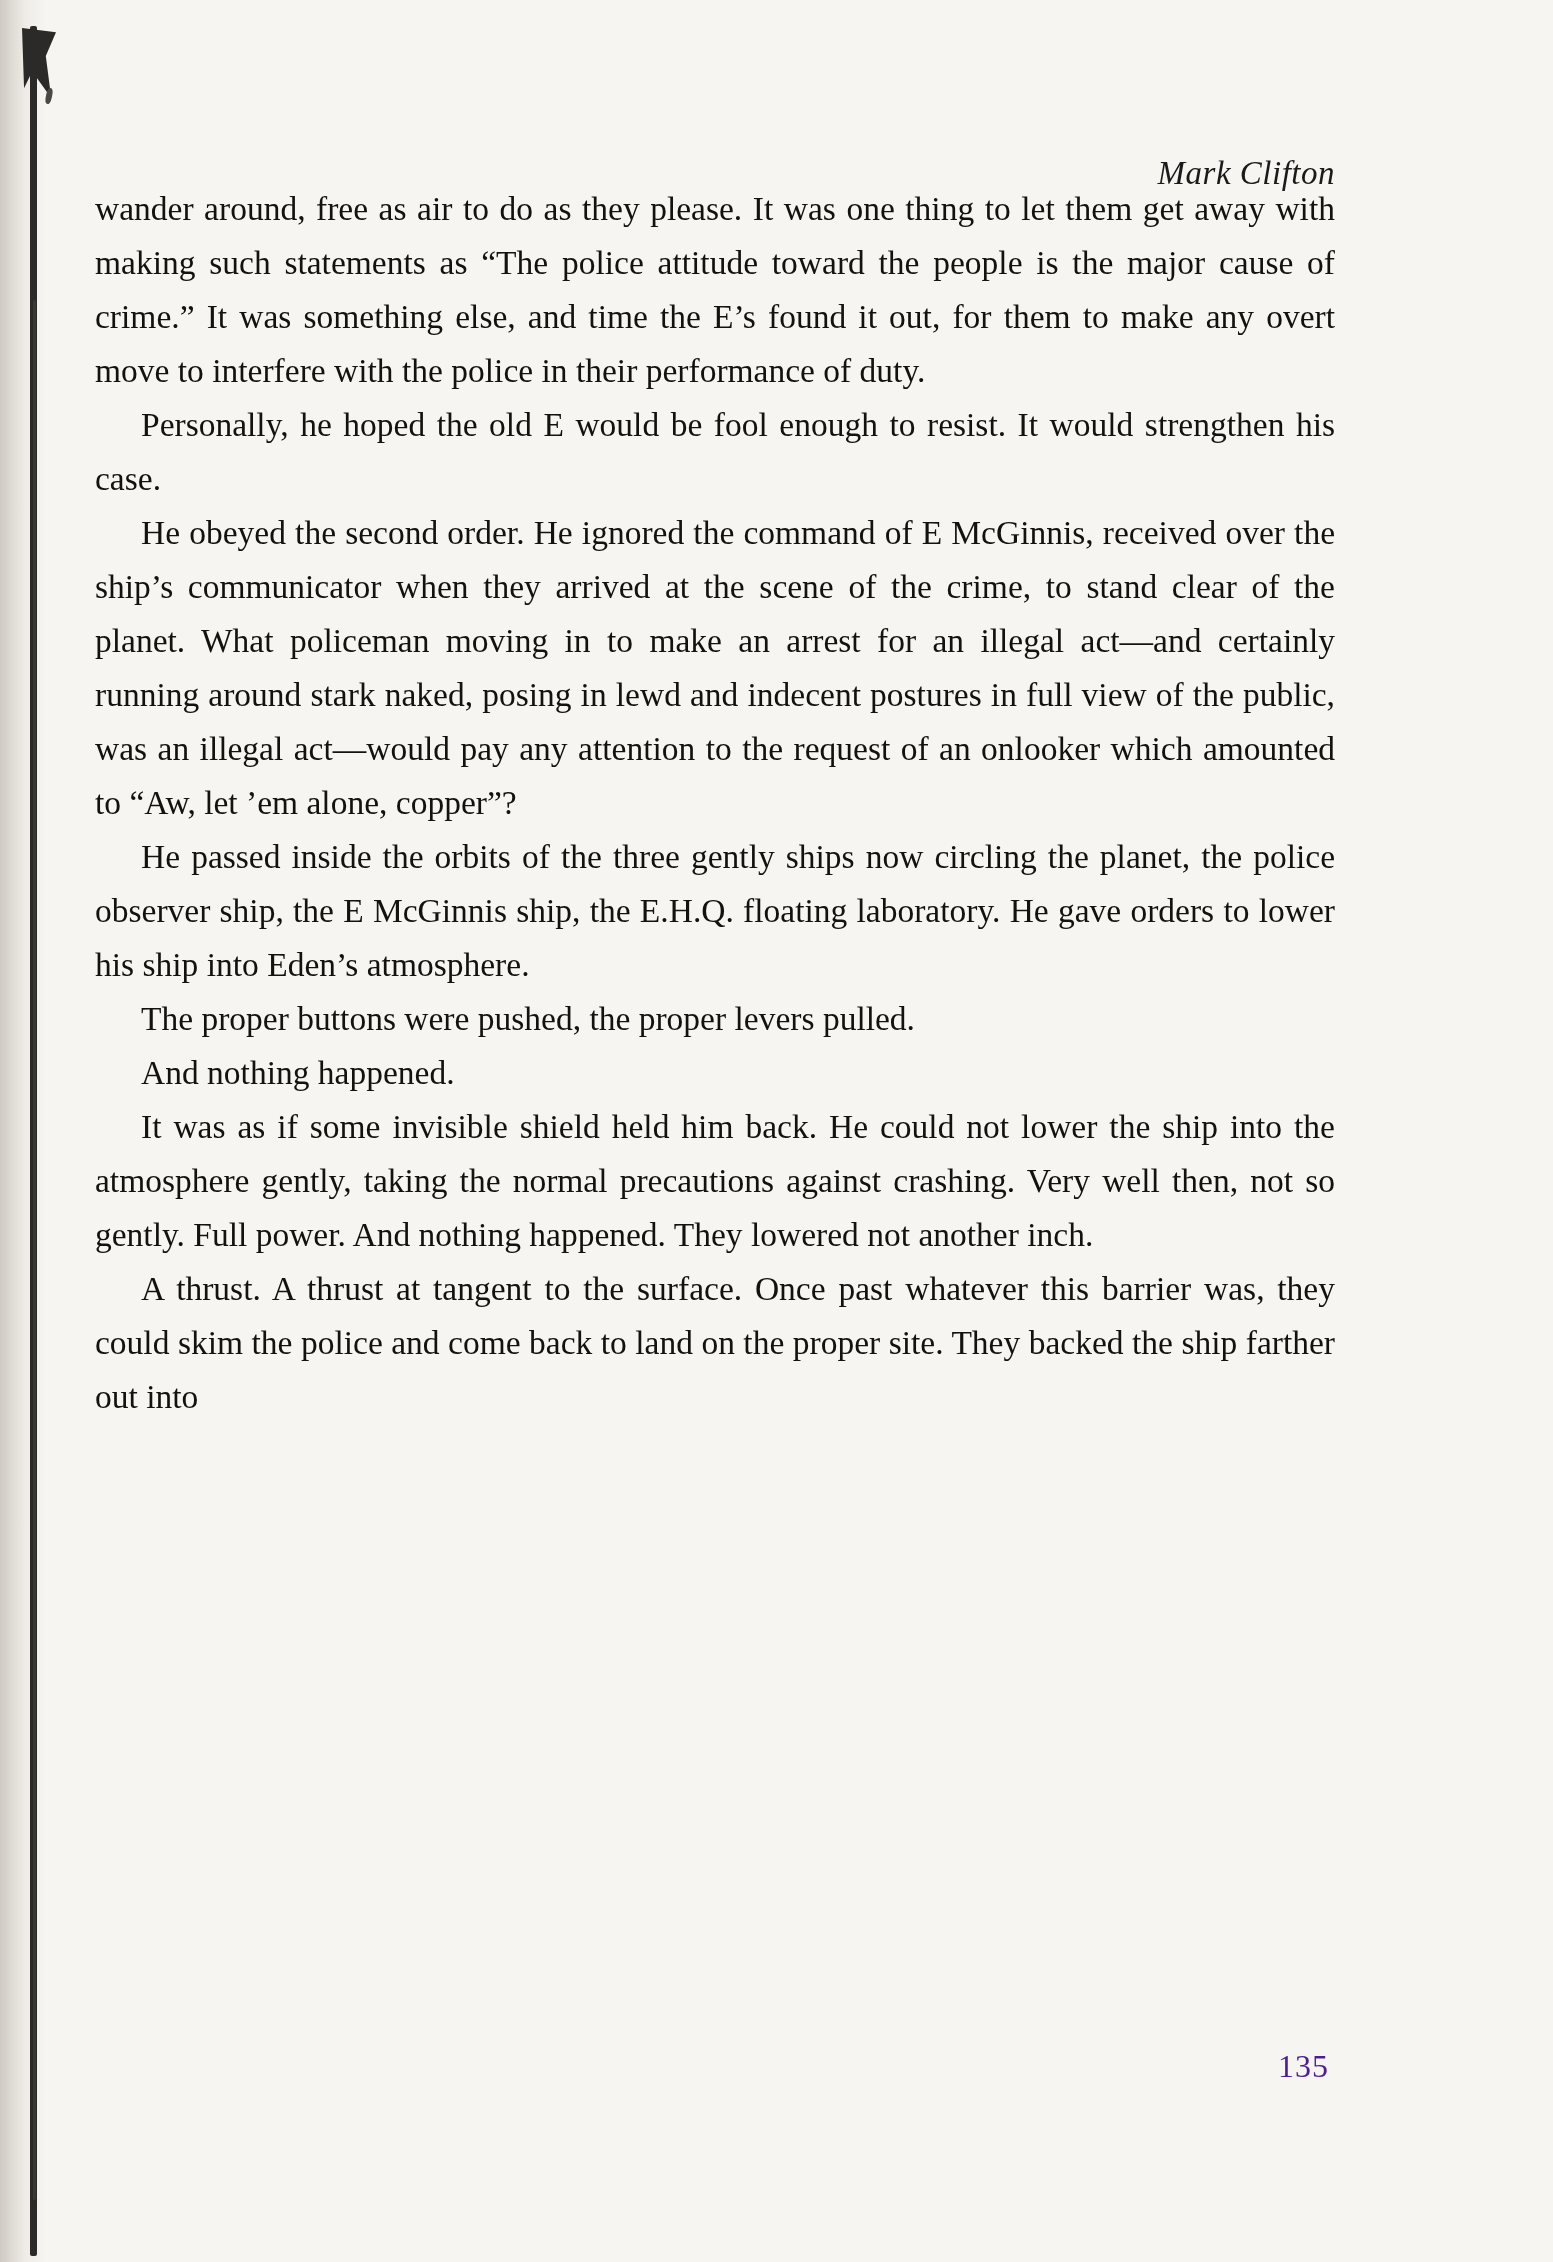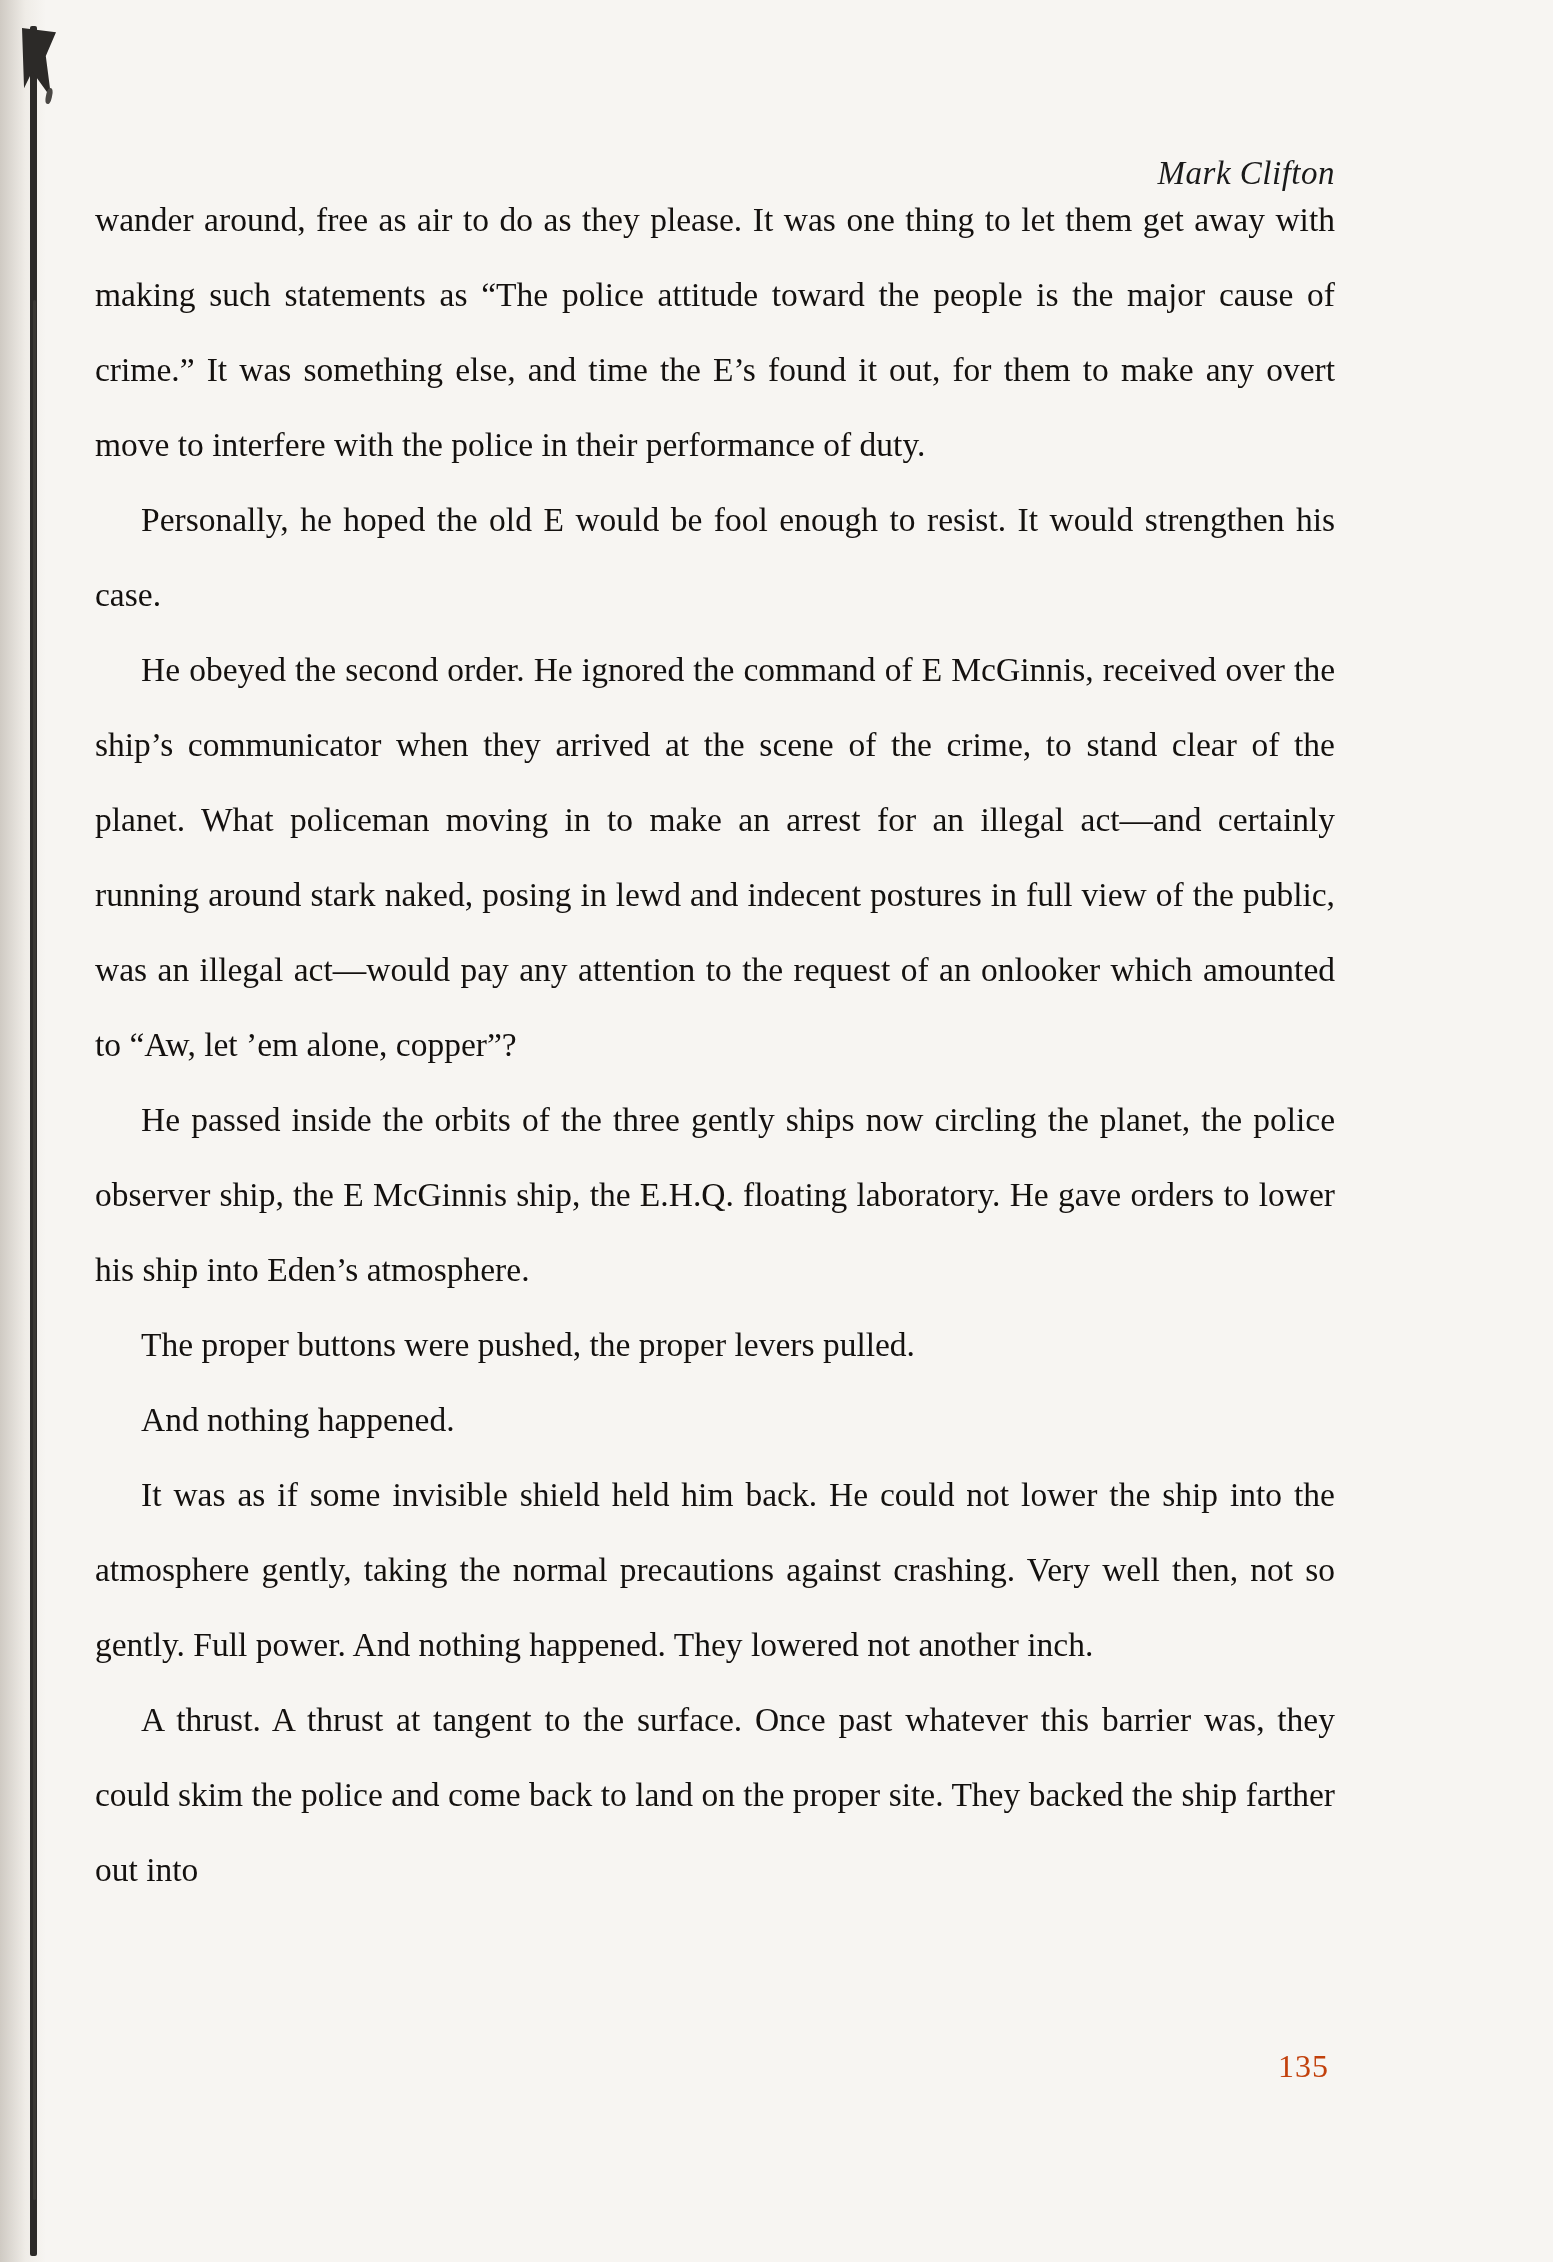--- a/index.html
+++ b/index.html
@@ -82,39 +82,39 @@
     white-space: nowrap;
     margin-top: 43px;
   }
 
   .body-text {
     position: absolute;
     left: 0;
     top: 182px;
     width: 1240px;
     font-size: 33.5px;
-    line-height: 75px;
+    line-height: 54px;
     color: #14110f;
     text-align: justify;
     text-justify: inter-word;
   }
   .body-text p {
     margin: 0;
     text-indent: 46px;
   }
   .body-text p.noindent {
     text-indent: 0;
   }
 
   .folio {
     position: absolute;
     right: 6px;
     top: 2048px;
     font-size: 32px;
-    color: #c2410c;
+    color: #4c1d95;
     letter-spacing: 1px;
   }
 </style>
 </head>
 <body>
 
 <div class="page">
 
   <div class="scan-edge"></div>
   <div class="scan-gutter-line"></div>

